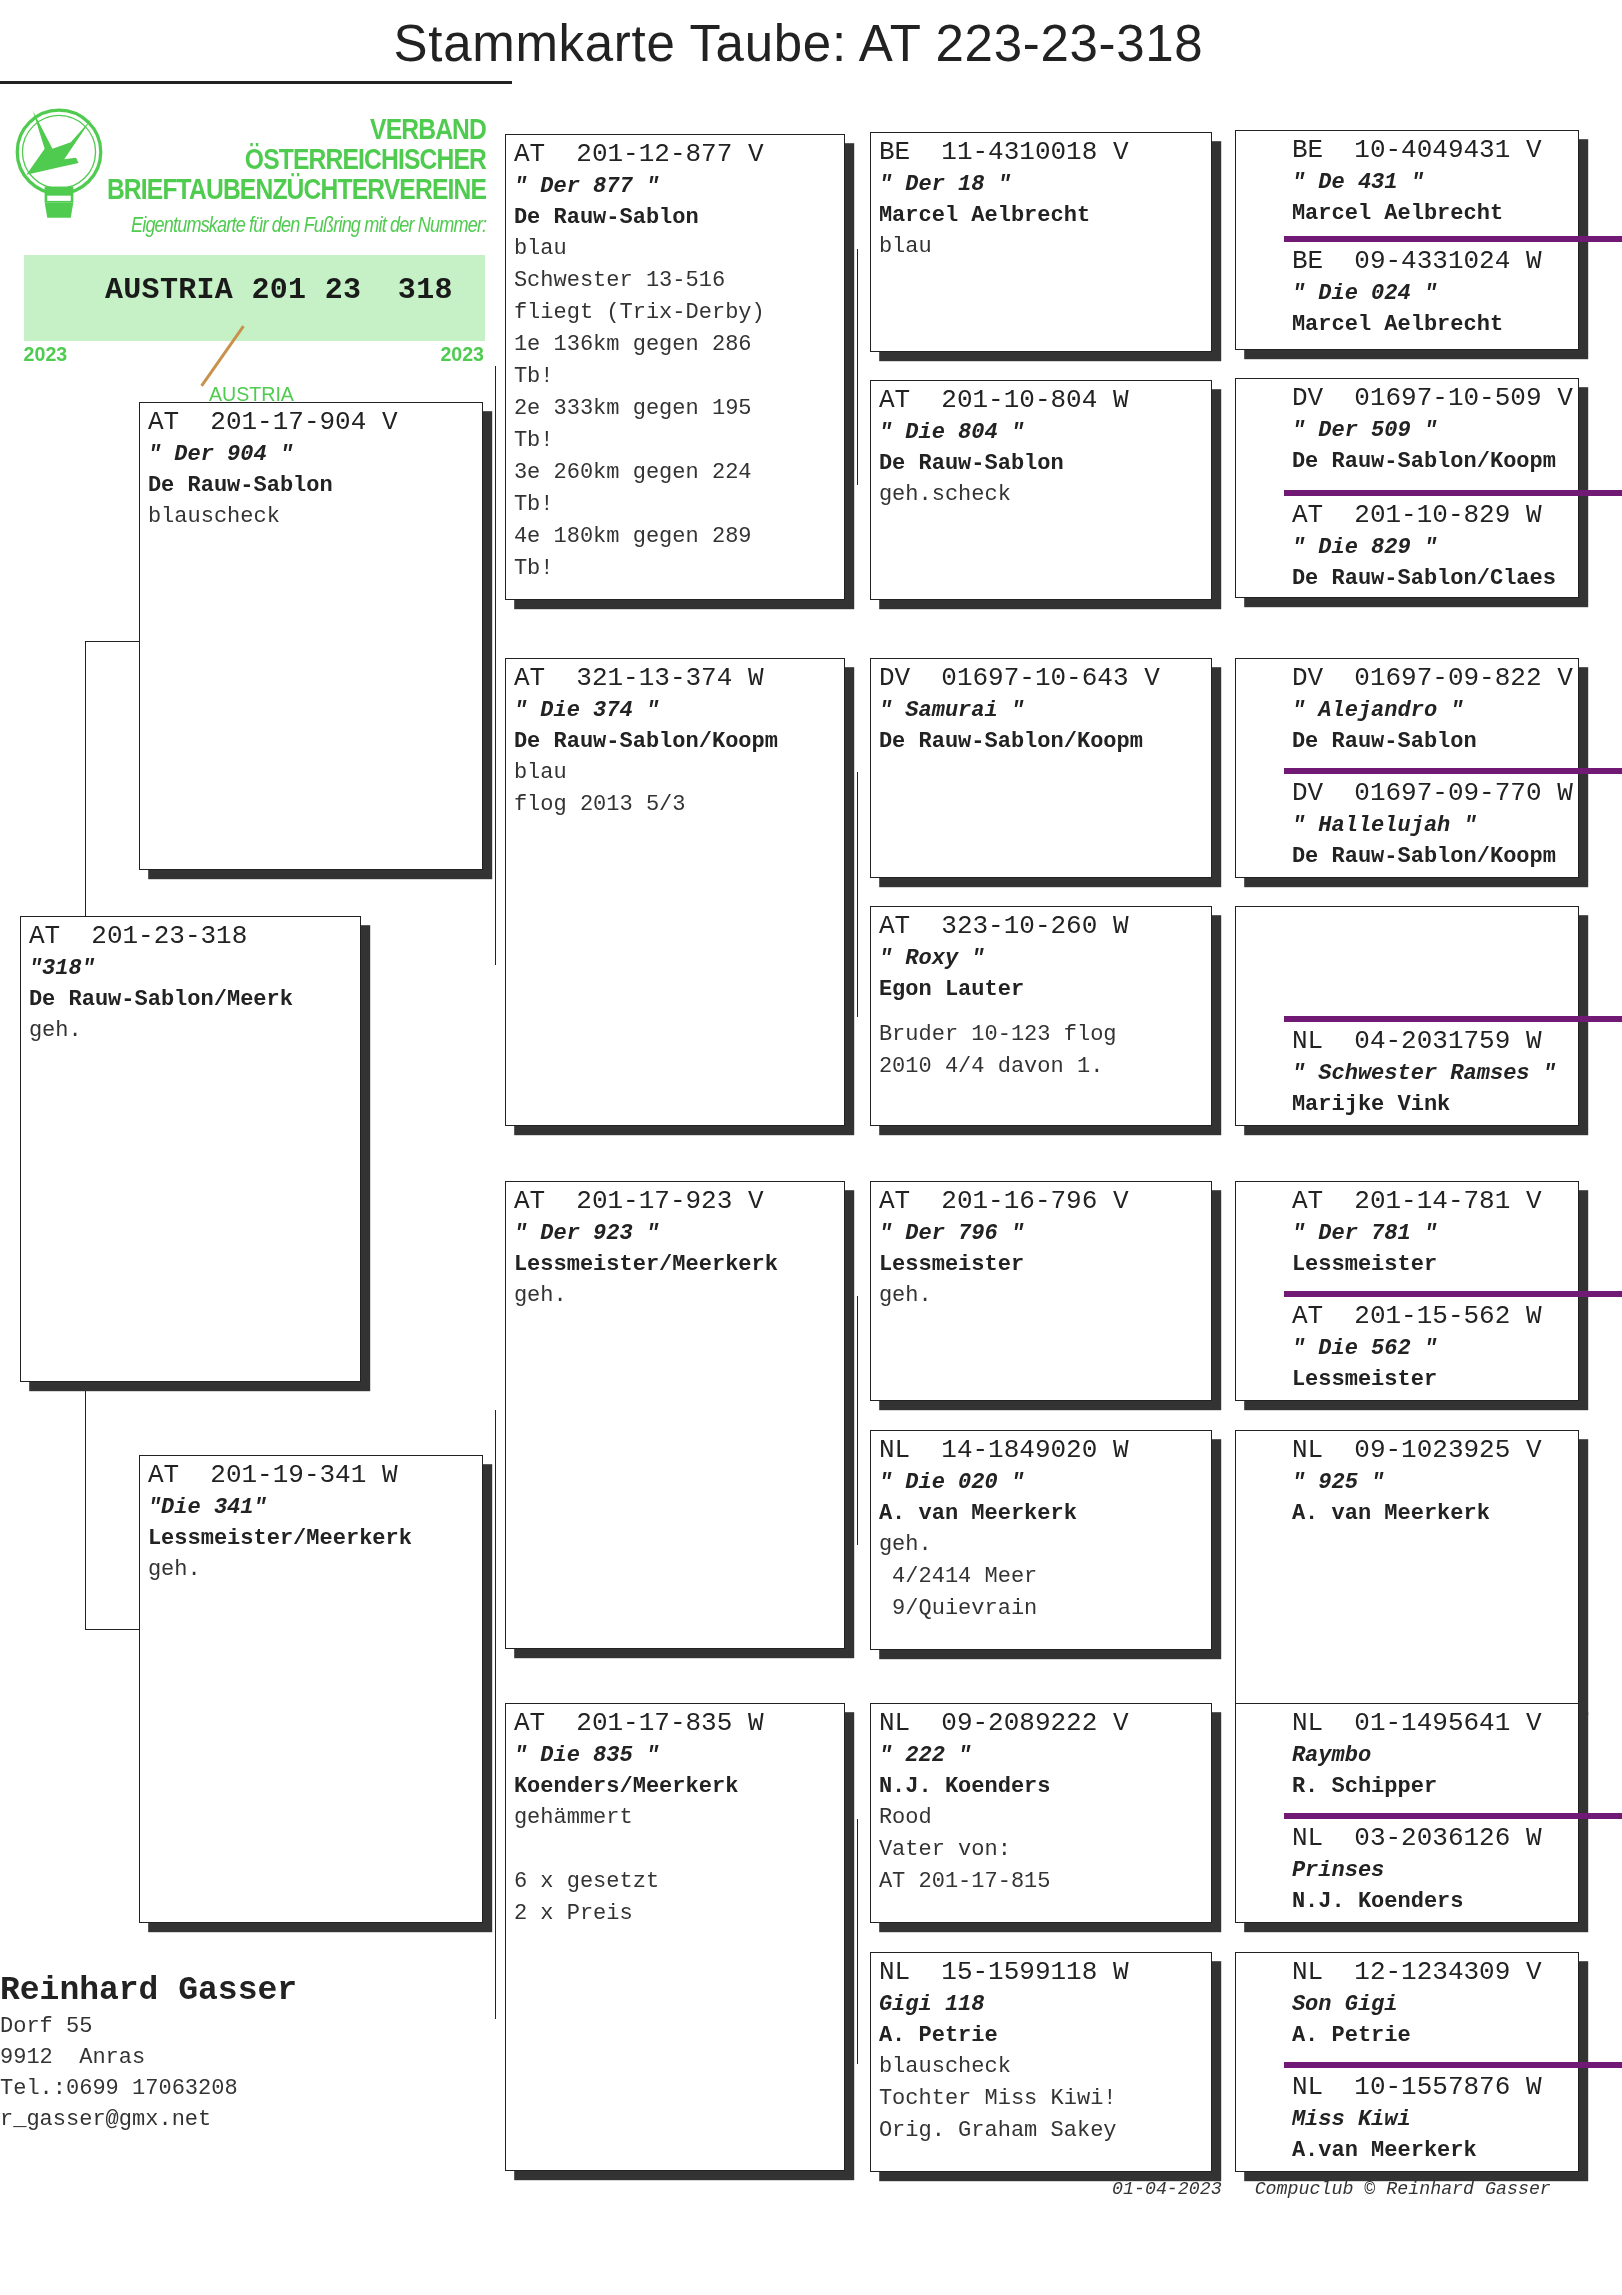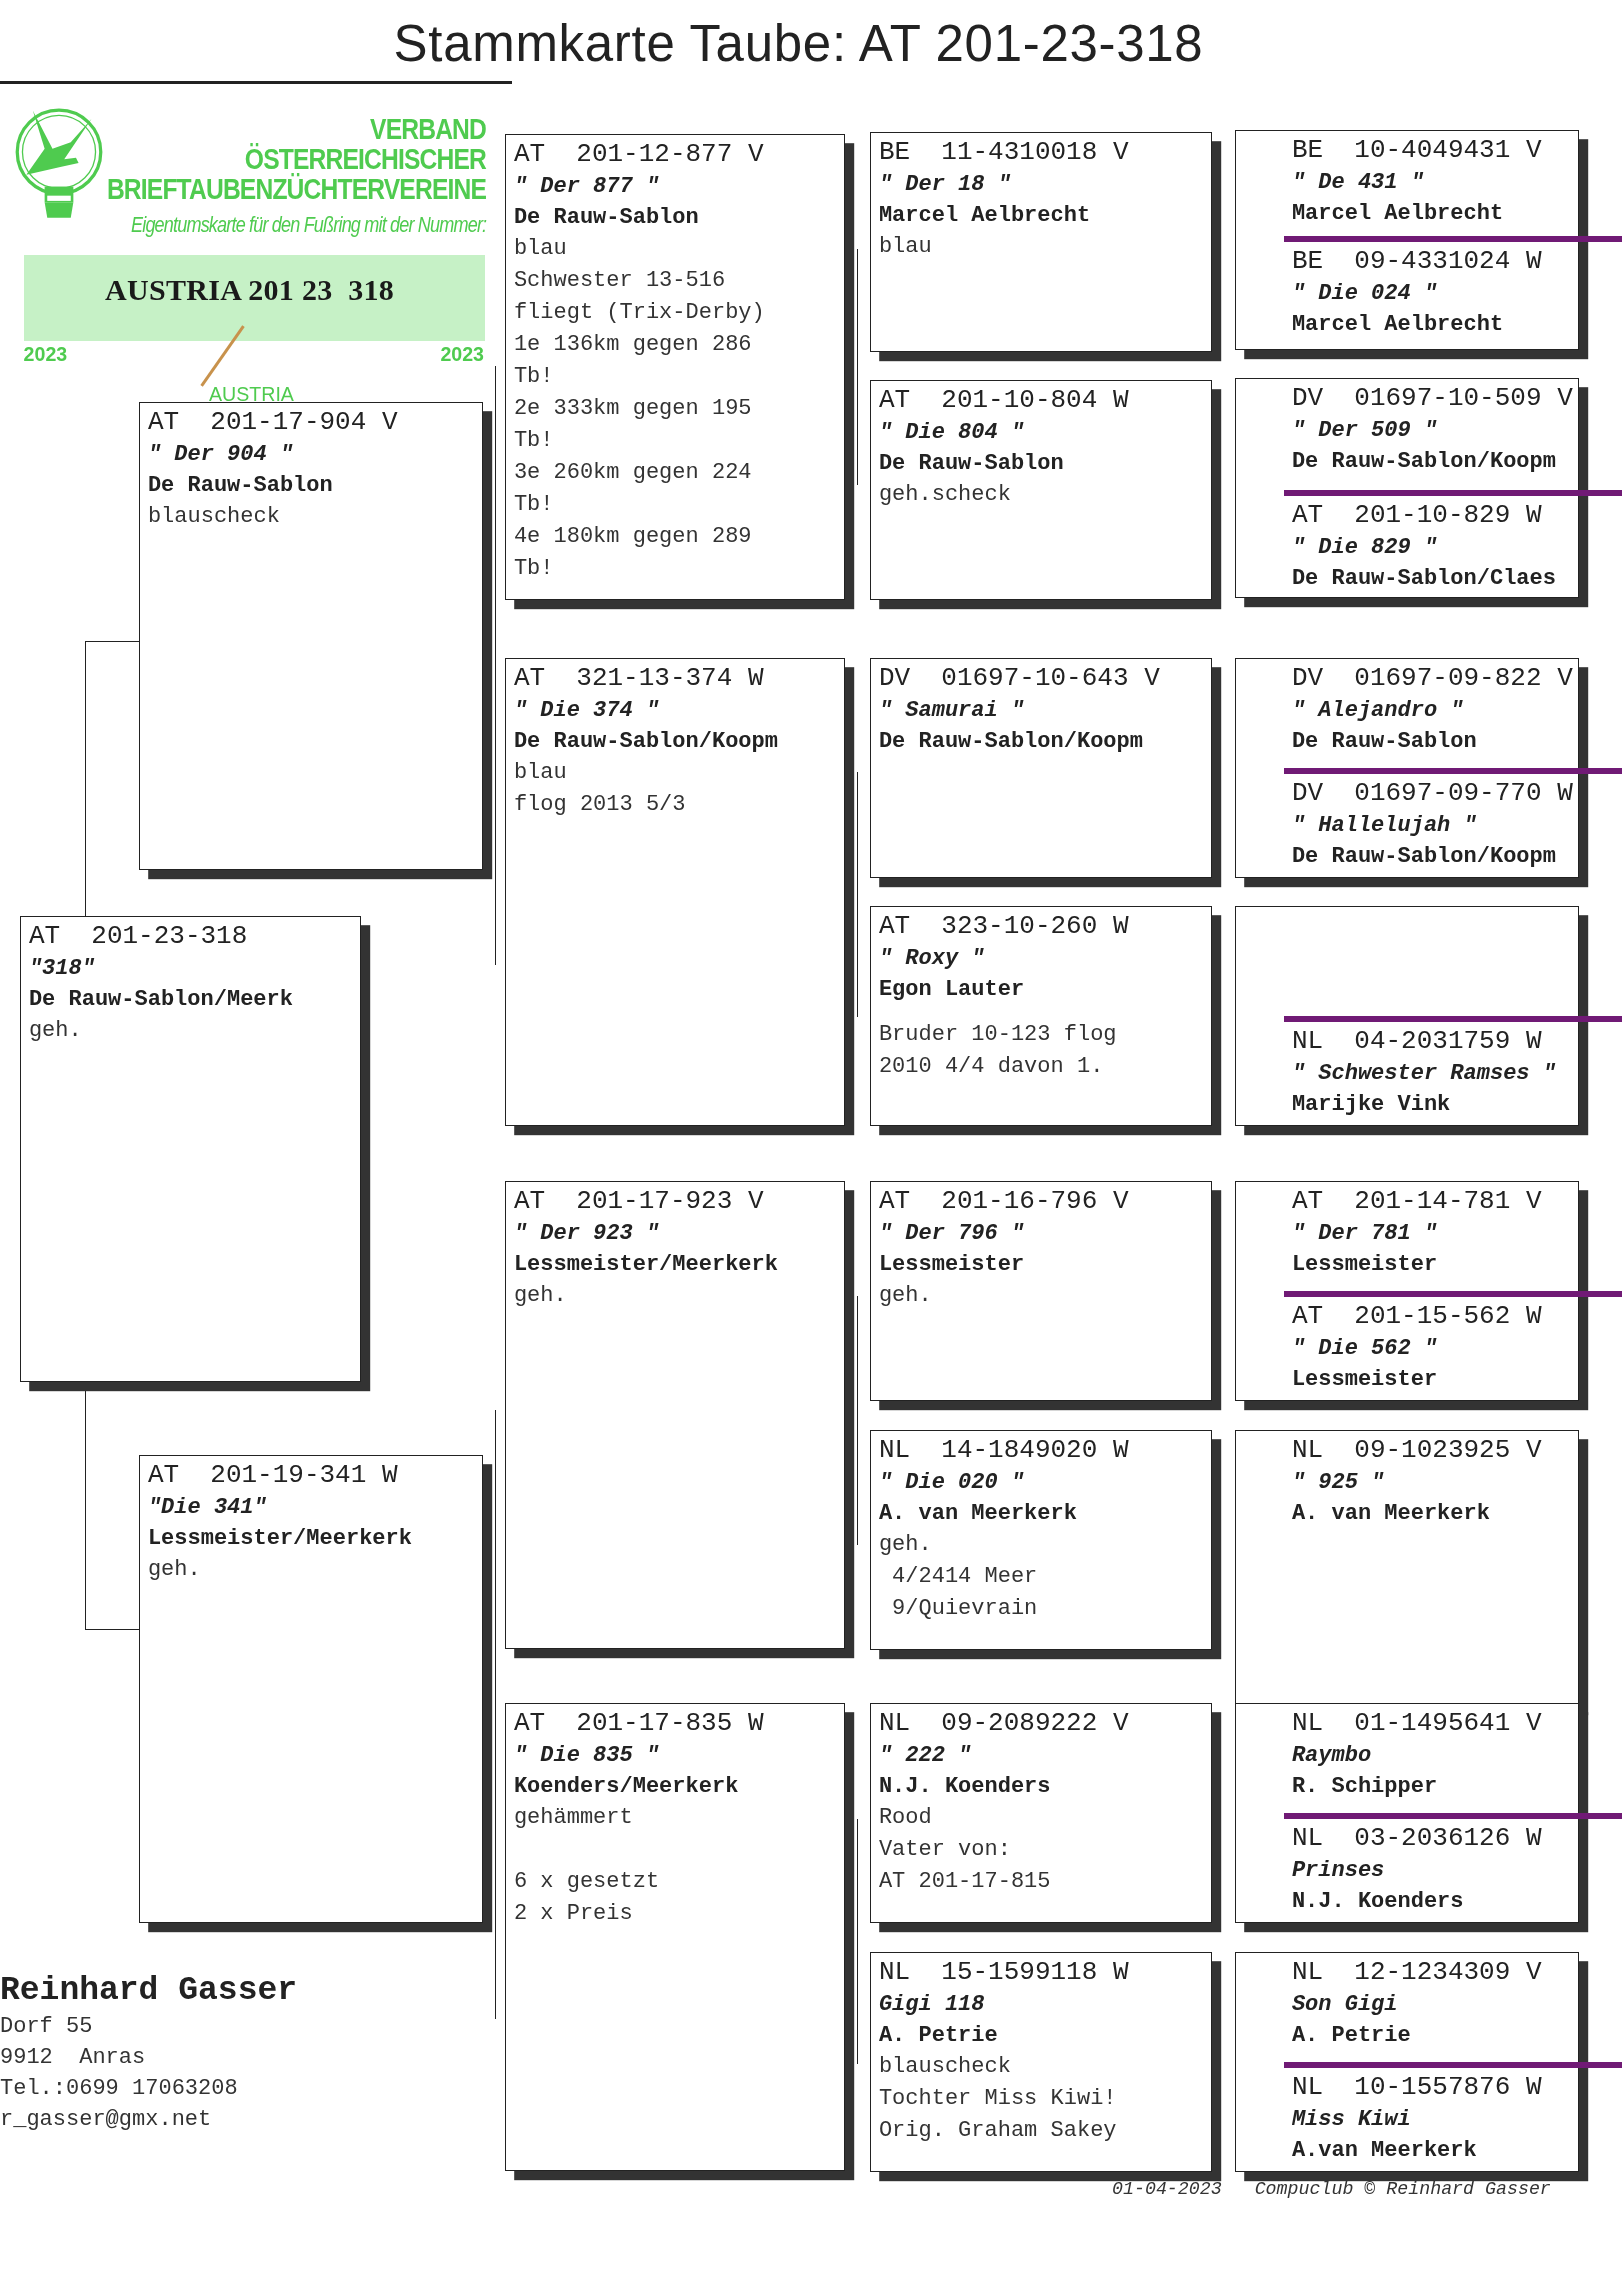--- a/index.html
+++ b/index.html
@@ -4,21 +4,21 @@
 <style>
   html, body { margin:0; padding:0; background:#fff; }
   body { width:1623px; height:2295px; position:relative; overflow:hidden; font-family:"Liberation Mono", "DejaVu Sans Mono", monospace; color:#222; }
   .title { position:absolute; left:0; width:1597px; top:14.4px; text-align:center; font-family:"Liberation Sans", sans-serif; font-size:51px; color:#222; letter-spacing:0.7px; }
   .topline { position:absolute; left:0; top:81px; width:512px; height:2.6px; background:#222; }
   .logo { position:absolute; left:0; top:85px; width:510px; height:288px; }
   .logo .emblem { position:absolute; left:13px; top:18.3px; width:92px; height:124px; }
   .logo .org { position:absolute; right:23.6px; top:29px; text-align:right; font-family:"Liberation Sans", sans-serif; font-weight:bold; color:#4fcb4f; font-size:29px; line-height:30px; letter-spacing:-1px; transform:scaleX(0.85); transform-origin:right top; }
   .logo .sub { position:absolute; right:23.6px; top:127px; font-family:"Liberation Sans", sans-serif; font-style:italic; color:#4fcb4f; font-size:22px; letter-spacing:-1px; transform:scaleX(0.82); transform-origin:right top; white-space:nowrap; }
   .logo .band { position:absolute; left:23.6px; top:170px; width:461px; height:86px; background:#c6f1c6; }
-  .logo .ring { position:absolute; left:105px; top:188px; font-family:Liberation Serif, serif; font-weight:bold; font-size:30px; color:#1a1a1a; letter-spacing:0.3px; white-space:pre; }
+  .logo .ring { position:absolute; left:105px; top:188px; font-family:Liberation Mono, monospace; font-weight:bold; font-size:30px; color:#1a1a1a; letter-spacing:0.3px; white-space:pre; }
   .logo .yl, .logo .yr, .logo .yc { position:absolute; top:258px; font-family:"Liberation Sans", sans-serif; color:#4fcb4f; font-size:19.6px; }
   .logo .yl { left:23.6px; font-weight:bold; }
   .logo .yr { right:26px; font-weight:bold; }
   .logo .yc { left:209px;margin-top:40px; }
   .pin { position:absolute; left:242px; top:241px; width:2.6px; height:73px; background:#c8924c; transform:rotate(35deg); transform-origin:top; }
 
   .box { position:absolute; background:#fff; border:1.3px solid #222; box-shadow:9.2px 9.2px 0 #333; box-sizing:border-box; }
   .box .hd { display:block; font-size:26px; line-height:31px; white-space:pre; padding:3.9px 0 0 7.9px; color:#222; }
   .box .nm { display:block; font-size:22px; line-height:33px; font-weight:bold; font-style:italic; white-space:pre; padding-left:7.9px; }
   .box .ow { display:block; font-size:22px; line-height:30px; font-weight:bold; white-space:pre; padding-left:7.9px; }
@@ -29,21 +29,21 @@
   .line { position:absolute; background:#222; }
 
   .author { position:absolute; left:0; top:1970px; }
   .author .name { font-size:33px; font-weight:bold; white-space:pre; line-height:41px; }
   .author .l { font-size:22px; line-height:31px; white-space:pre; color:#333; }
   .stamp { position:absolute; left:1112px; top:2179px; font-size:18.3px; font-style:italic; white-space:pre; color:#333; }
 </style>
 </head>
 <body>
 
-<div class="title">Stammkarte Taube: AT  201-23-318</div>
+<div class="title">Stammkarte Taube: AT  223-23-318</div>
 <div class="topline"></div>
 
 <div class="logo">
   <svg class="emblem" viewBox="0 0 140 190">
     <circle cx="70" cy="75" r="64" fill="none" stroke="#4fcb4f" stroke-width="5"></circle>
     <circle cx="70" cy="75" r="56" fill="none" stroke="#4fcb4f" stroke-width="2"></circle>
     <path d="M30 12 L48 70 L20 110 L72 98 L100 92 L96 84 L78 86 L120 24 L88 60 L60 70 Z" fill="#4fcb4f"></path>
     <rect x="48" y="128" width="44" height="24" fill="#4fcb4f"></rect>
     <rect x="52" y="142" width="36" height="8" fill="#fff"></rect>
     <path d="M48 152 L92 152 L88 176 L52 176 Z" fill="#4fcb4f"></path>

